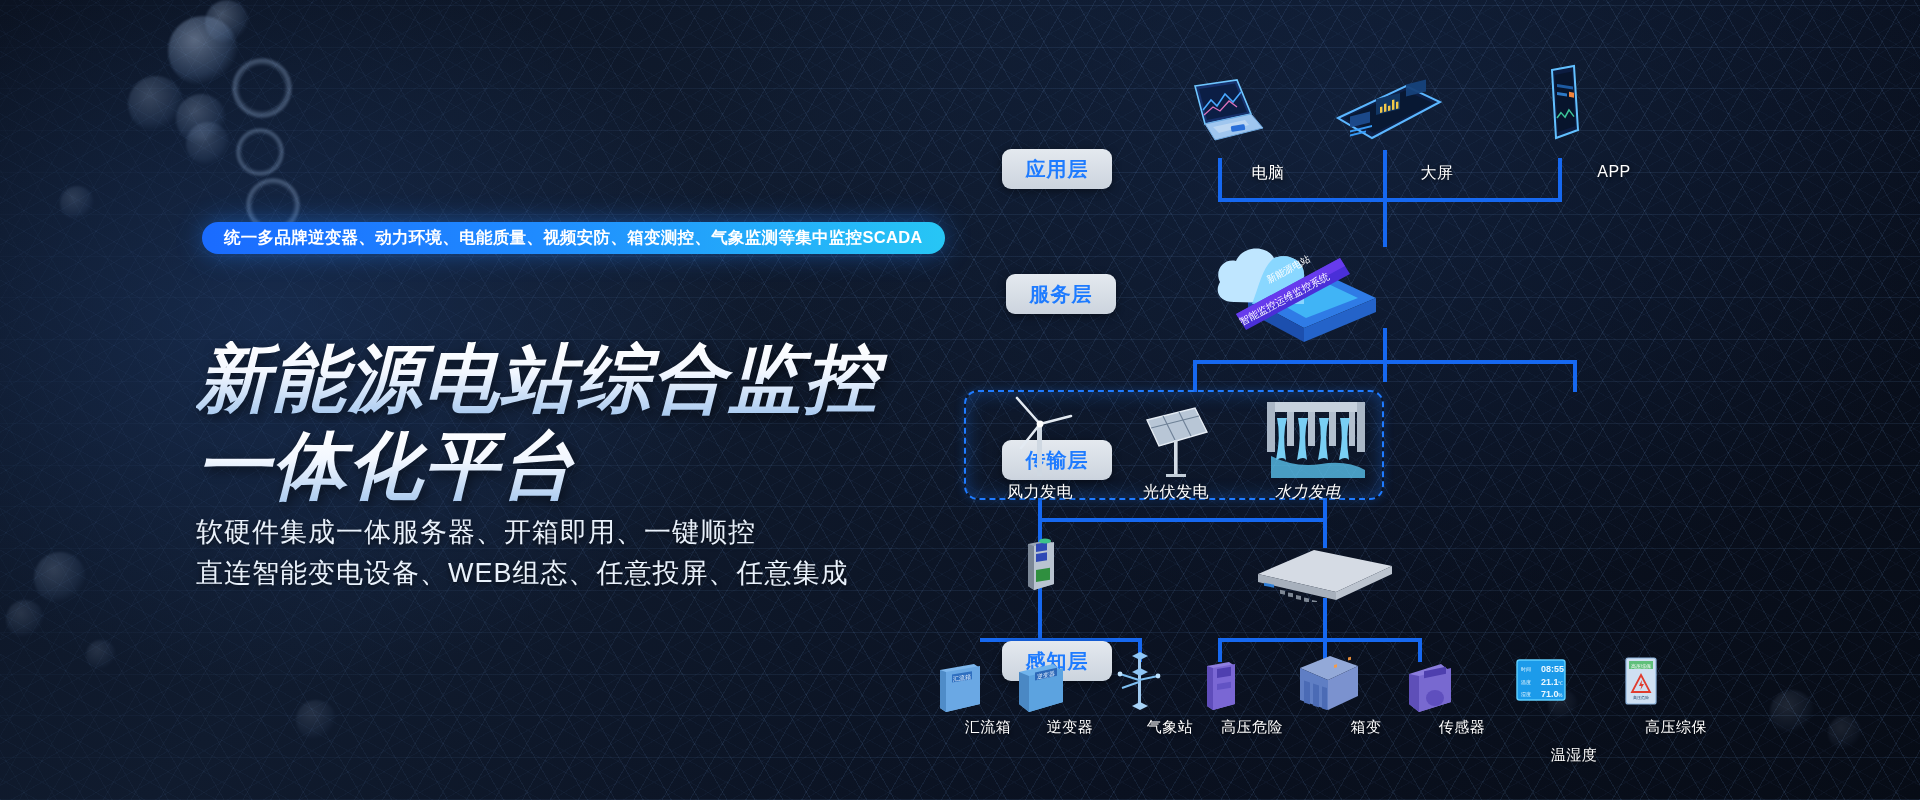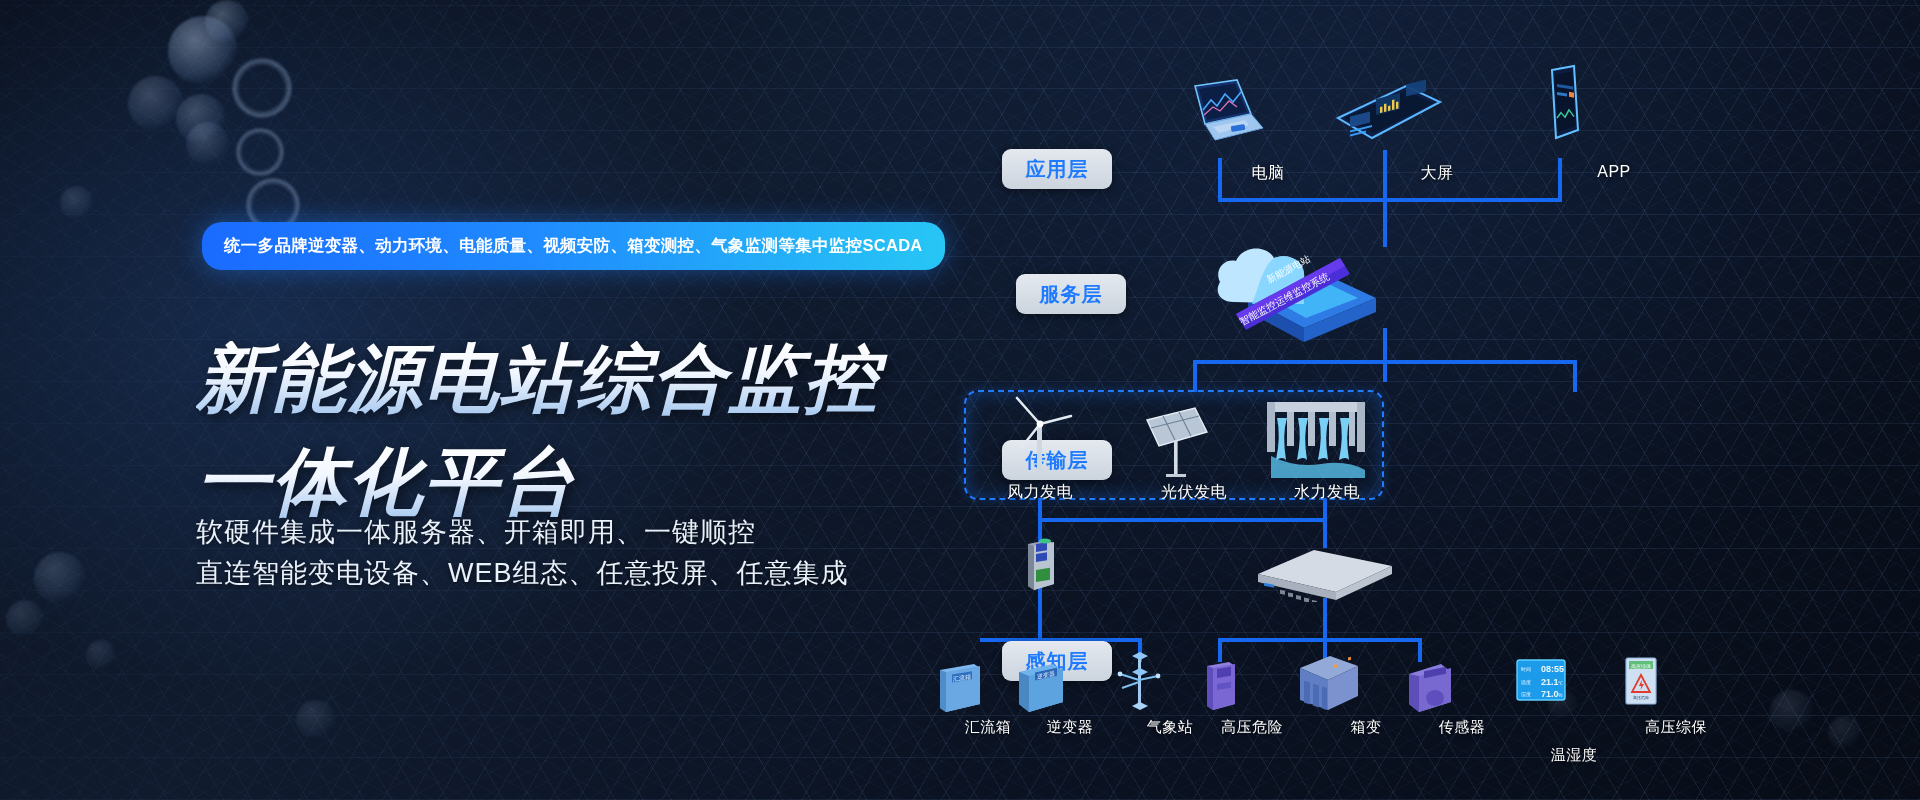--- a/index.html
+++ b/index.html
@@ -30,36 +30,36 @@
   }
   
   .bokeh { position:absolute; border-radius:50%; pointer-events:none;
            background:radial-gradient(circle at 38% 34%, rgba(205,225,255,.40), rgba(150,190,245,.16) 55%, rgba(120,165,225,0) 72%);
            filter:blur(1.2px); }
   .bokeh.ring { background:radial-gradient(circle, rgba(140,185,245,0) 52%, rgba(185,215,255,.30) 64%, rgba(150,190,245,0) 80%); }
 
   
   #left { position:absolute; left:0; top:0; width:980px; height:800px; }
 
-  #badge { position:absolute; left:202px; top:222px; height:48px;
+  #badge { position:absolute; left:202px; top:222px; height:32px;
            display:flex; align-items:center; padding:0 22px;
            border-radius:20px;
            background:linear-gradient(90deg,#1a6bff 0%, #1f8bff 45%, #27c6f5 100%);
            box-shadow:0 0 26px rgba(35,130,255,.45);
            font-size:16.5px; font-weight:bold; color:#ffffff; letter-spacing:.3px;
            white-space:nowrap; }
 
   #title { position:absolute; left:196px; top:300px; width:760px; }
   .tline { font-size:74px; font-weight:bold; font-style:italic; line-height:1.02;
            letter-spacing:2px; white-space:nowrap;
            background:linear-gradient(180deg,#ffffff 0%, #f2f7ff 42%, #a8c9ef 100%);
            -webkit-background-clip:text; background-clip:text; color:transparent;
            -webkit-text-fill-color:transparent;
            filter:drop-shadow(2px 4px 6px rgba(0,0,0,.55));margin-top:41px; }
-  .tline2 { margin-top:28px; }
+  .tline2 { margin-top:12px; }
 
   #subtitle { position:absolute; left:196px; top:512px; width:760px; }
   .sline { font-size:27px; line-height:1.5; color:#e9f1fb; letter-spacing:1px;
            white-space:nowrap; text-shadow:0 2px 5px rgba(0,0,0,.6); }
 
   
   #diagram { position:absolute; left:980px; top:0; width:940px; height:643px; }
   #wires { position:absolute; inset:0; }
 
   .layer-pill { position:absolute; height:40px; min-width:110px; padding:0 18px;
@@ -164,21 +164,21 @@
       </g>
 
       <g stroke="#2f8bff" stroke-width="6" stroke-linecap="round" fill="none" opacity=".95">
         <line x1="-16" y1="648" x2="-16" y2="668"></line>
       </g>
     </svg>
 
     <div class="layer-pill" style="left:22px;top:149px;">
       <span>应用层</span>
     </div>
-    <div class="layer-pill" style="left:36px;top:274px;">
+    <div class="layer-pill" style="left:26px;top:274px;">
       <span>服务层</span>
     </div>
     <div class="layer-pill" style="left:22px;top:440px;">
       <span>传输层</span>
     </div>
     <div class="layer-pill" style="left:22px;top:641px;">
       <span>感知层</span>
     </div>
 
     <div class="icon-wrap" style="left:240px;top:78px;width:90px;height:86px;">
@@ -277,21 +277,21 @@
         <path d="M8 22 L56 10 L68 34 L20 48 Z" fill="#b8c6d6" stroke="#e6edf5" stroke-width="1.4"></path>
         <g stroke="#6e8096" stroke-width="1.1" fill="none">
           <line x1="24" y1="18" x2="36" y2="42"></line>
           <line x1="40" y1="14" x2="52" y2="38"></line>
           <line x1="12" y1="30" x2="60" y2="18"></line>
         </g>
         <rect x="35" y="42" width="3.6" height="36" fill="#d4dde7"></rect>
         <rect x="27" y="76" width="20" height="3" fill="#c3ced9"></rect>
       </svg>
     </div>
-    <div class="node-label" style="left:196px;top:482px;margin-left:18px;">光伏发电</div>
+    <div class="node-label" style="left:196px;top:482px;">光伏发电</div>
 
     <div class="icon-wrap" style="left:336px;top:394px;width:110px;height:84px;">
       <svg viewBox="0 0 110 84" width="110" height="84">
         <rect x="6" y="8" width="98" height="10" fill="#c6d1dd"></rect>
         <rect x="6" y="8" width="8" height="50" fill="#aab7c6"></rect>
         <rect x="96" y="8" width="8" height="50" fill="#aab7c6"></rect>
         <g fill="#b3c0cf">
           <rect x="26" y="18" width="7" height="34"></rect>
             <rect x="47" y="18" width="7" height="34"></rect>
           <rect x="68" y="18" width="7" height="34"></rect>
@@ -299,21 +299,21 @@
         </g>
         <g fill="#7fd9ff" opacity=".95">
           <path d="M16 24 q4 18 -1 42 q7 -4 10 0 q-4 -26 1 -42 Z"></path>
           <path d="M37 24 q4 18 -1 42 q7 -4 10 0 q-4 -26 1 -42 Z"></path>
           <path d="M58 24 q4 18 -1 42 q7 -4 10 0 q-4 -26 1 -42 Z"></path>
           <path d="M79 24 q4 18 -1 42 q7 -4 10 0 q-4 -26 1 -42 Z"></path>
         </g>
         <path d="M10 62 q24 12 50 8 q26 -4 44 6 l0 8 l-94 0 Z" fill="#5ecbf7" opacity=".75"></path>
       </svg>
     </div>
-    <div class="node-label" style="left:347px;top:482px;">水力发电</div>
+    <div class="node-label" style="left:328px;top:482px;font-style:italic;">水力发电</div>
 
     <div class="icon-wrap" style="left:60px;top:536px;width:60px;height:58px;">
       <svg viewBox="0 0 60 58" width="60" height="58">
         <path d="M18 8 L38 4 L44 8 L44 48 L24 54 L18 50 Z" fill="#9aa6b5"></path>
         <path d="M24 10 L44 6 L44 48 L24 54 Z" fill="#b9c4d1"></path>
         <path d="M18 8 L24 10 L24 54 L18 50 Z" fill="#7b8796"></path>
         <rect x="26" y="12" width="11" height="8" fill="#2f49b5" transform="skewY(-9)"></rect>
         <rect x="26" y="22" width="11" height="8" fill="#2f49b5" transform="skewY(-9)"></rect>
         <rect x="26" y="38" width="14" height="12" fill="#2f8f3f" transform="skewY(-9)"></rect>
         <ellipse cx="35" cy="5" rx="6" ry="2.6" fill="#3cc38a"></ellipse>

